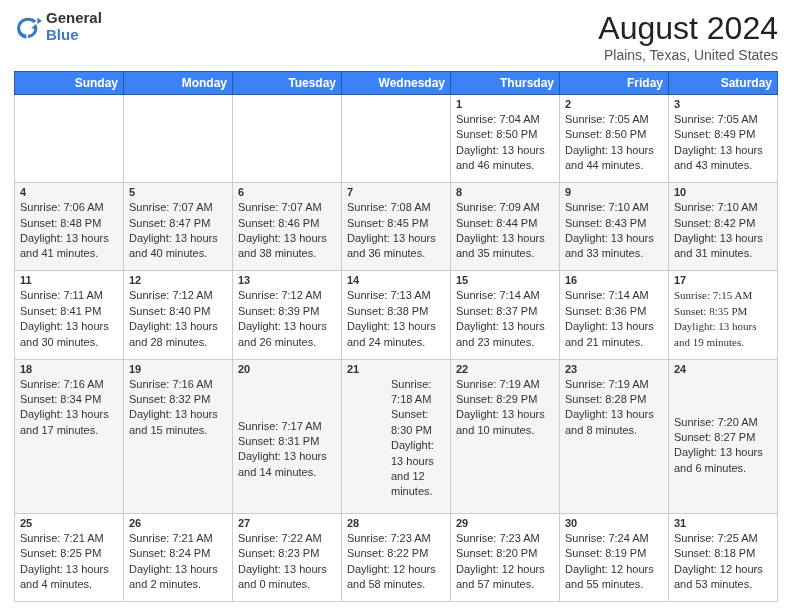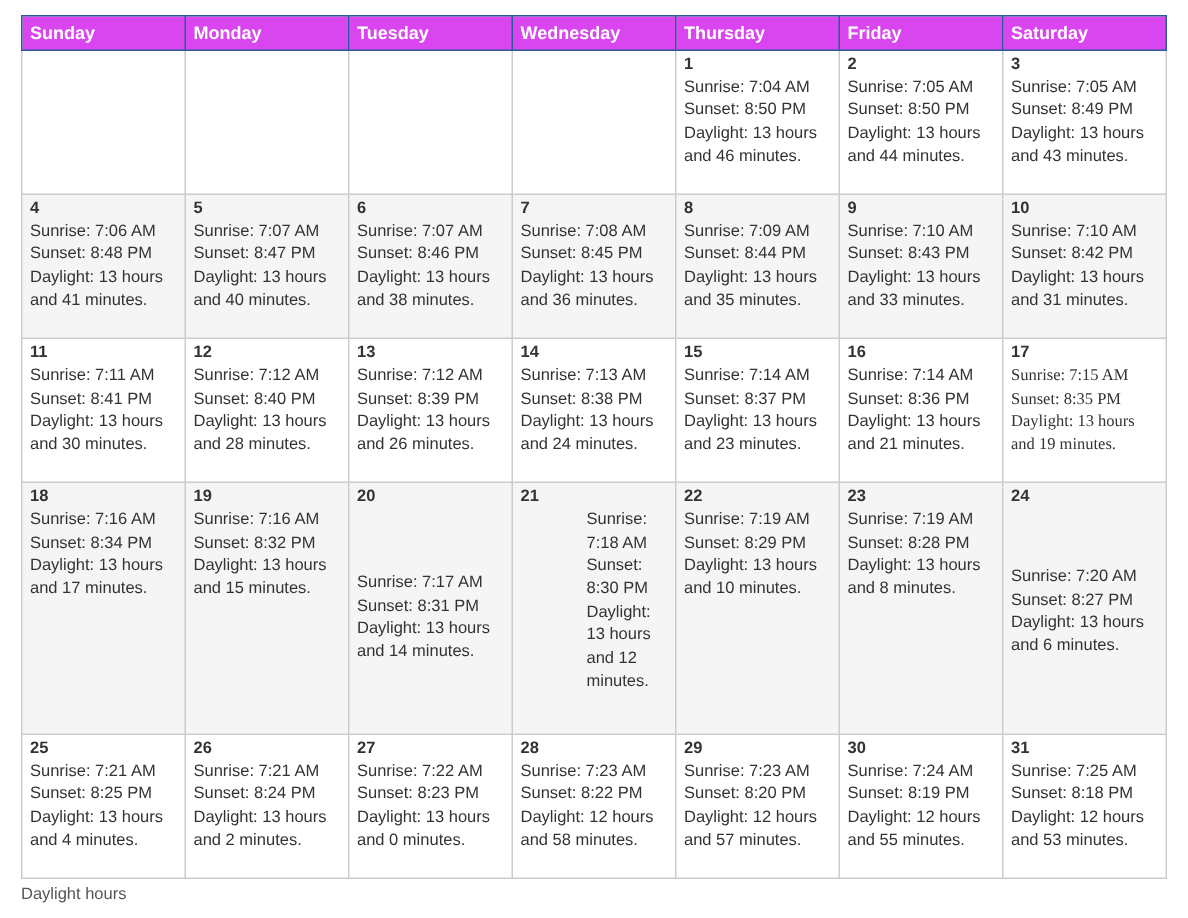--- a/index.html
+++ b/index.html
@@ -83,21 +83,21 @@
       width: calc(100% / 7);
       height: 80px;
     }
     .calendar-table tr:nth-child(even) td {
       background: #f5f5f5;
     }
     .calendar-table tr:nth-child(odd) td {
       background: #fff;
     }
     
-    .calendar-table thead tr th { background: #d946ef; }
+    .calendar-table thead tr th { background: #3b82f6; text-align: right; }
     .day-number {
       font-size: 11px;
       font-weight: bold;
       display: block;
       margin-bottom: 2px;
     }
     .day-info {
       font-size: 11px;
       line-height: 1.4;
     }
@@ -109,20 +109,37 @@
     .empty-cell {
       background: #fff !important;
     }
     tbody tr:nth-child(odd) td { background: #fff; }
     tbody tr:nth-child(even) td { background: #efefef; }
   </style>
 </head>
 <body>
 
 <div class="page">
+  <div class="header">
+    <div class="logo">
+      <svg class="logo-icon" viewBox="0 0 36 36">
+        <path d="M18 6 C10 6 4 12 4 20 C4 27 9 32 16 33 L16 28 C11 27 8 23.5 8 20 C8 14 12.5 10 18 10 C21 10 23.5 11.2 25.2 13.2 L28.5 10 C26 7.5 22.2 6 18 6Z" fill="#3a7abf"></path>
+        <path d="M28 14 L22 20 L26 20 C26 24.4 22.4 28 18 28 L18 32 C24.6 32 30 26.6 30 20 C30 17.8 29.3 15.7 28 14Z" fill="#3a7abf"></path>
+        <polygon points="30,6 36,10 30,14" fill="#3a7abf"></polygon>
+      </svg>
+      <div class="logo-text">
+        <span class="logo-general">General</span>
+        <span class="logo-blue">Blue</span>
+      </div>
+    </div>
+    <div class="title-block">
+      <div class="main-title">August 2024</div>
+      <div class="subtitle">Plains, Texas, United States</div>
+    </div>
+  </div>
 
   <table class="calendar-table">
     <thead>
       <tr>
       <th>Sunday</th>
           <th>Monday</th>
           <th>Tuesday</th>
           <th>Wednesday</th>
           <th>Thursday</th>
           <th>Friday</th>
@@ -326,14 +343,13 @@
           <td>
             <span class="day-number">31</span>
             <div class="day-info" style="white-space: pre-line;">Sunrise: 7:25 AM
 Sunset: 8:18 PM
 Daylight: 12 hours and 53 minutes.</div>
           </td>
         </tr>
       </tbody>
   </table>
 
-  <div class="footer-note">Daylight hours</div>
 </div>
 
 </body></html>

